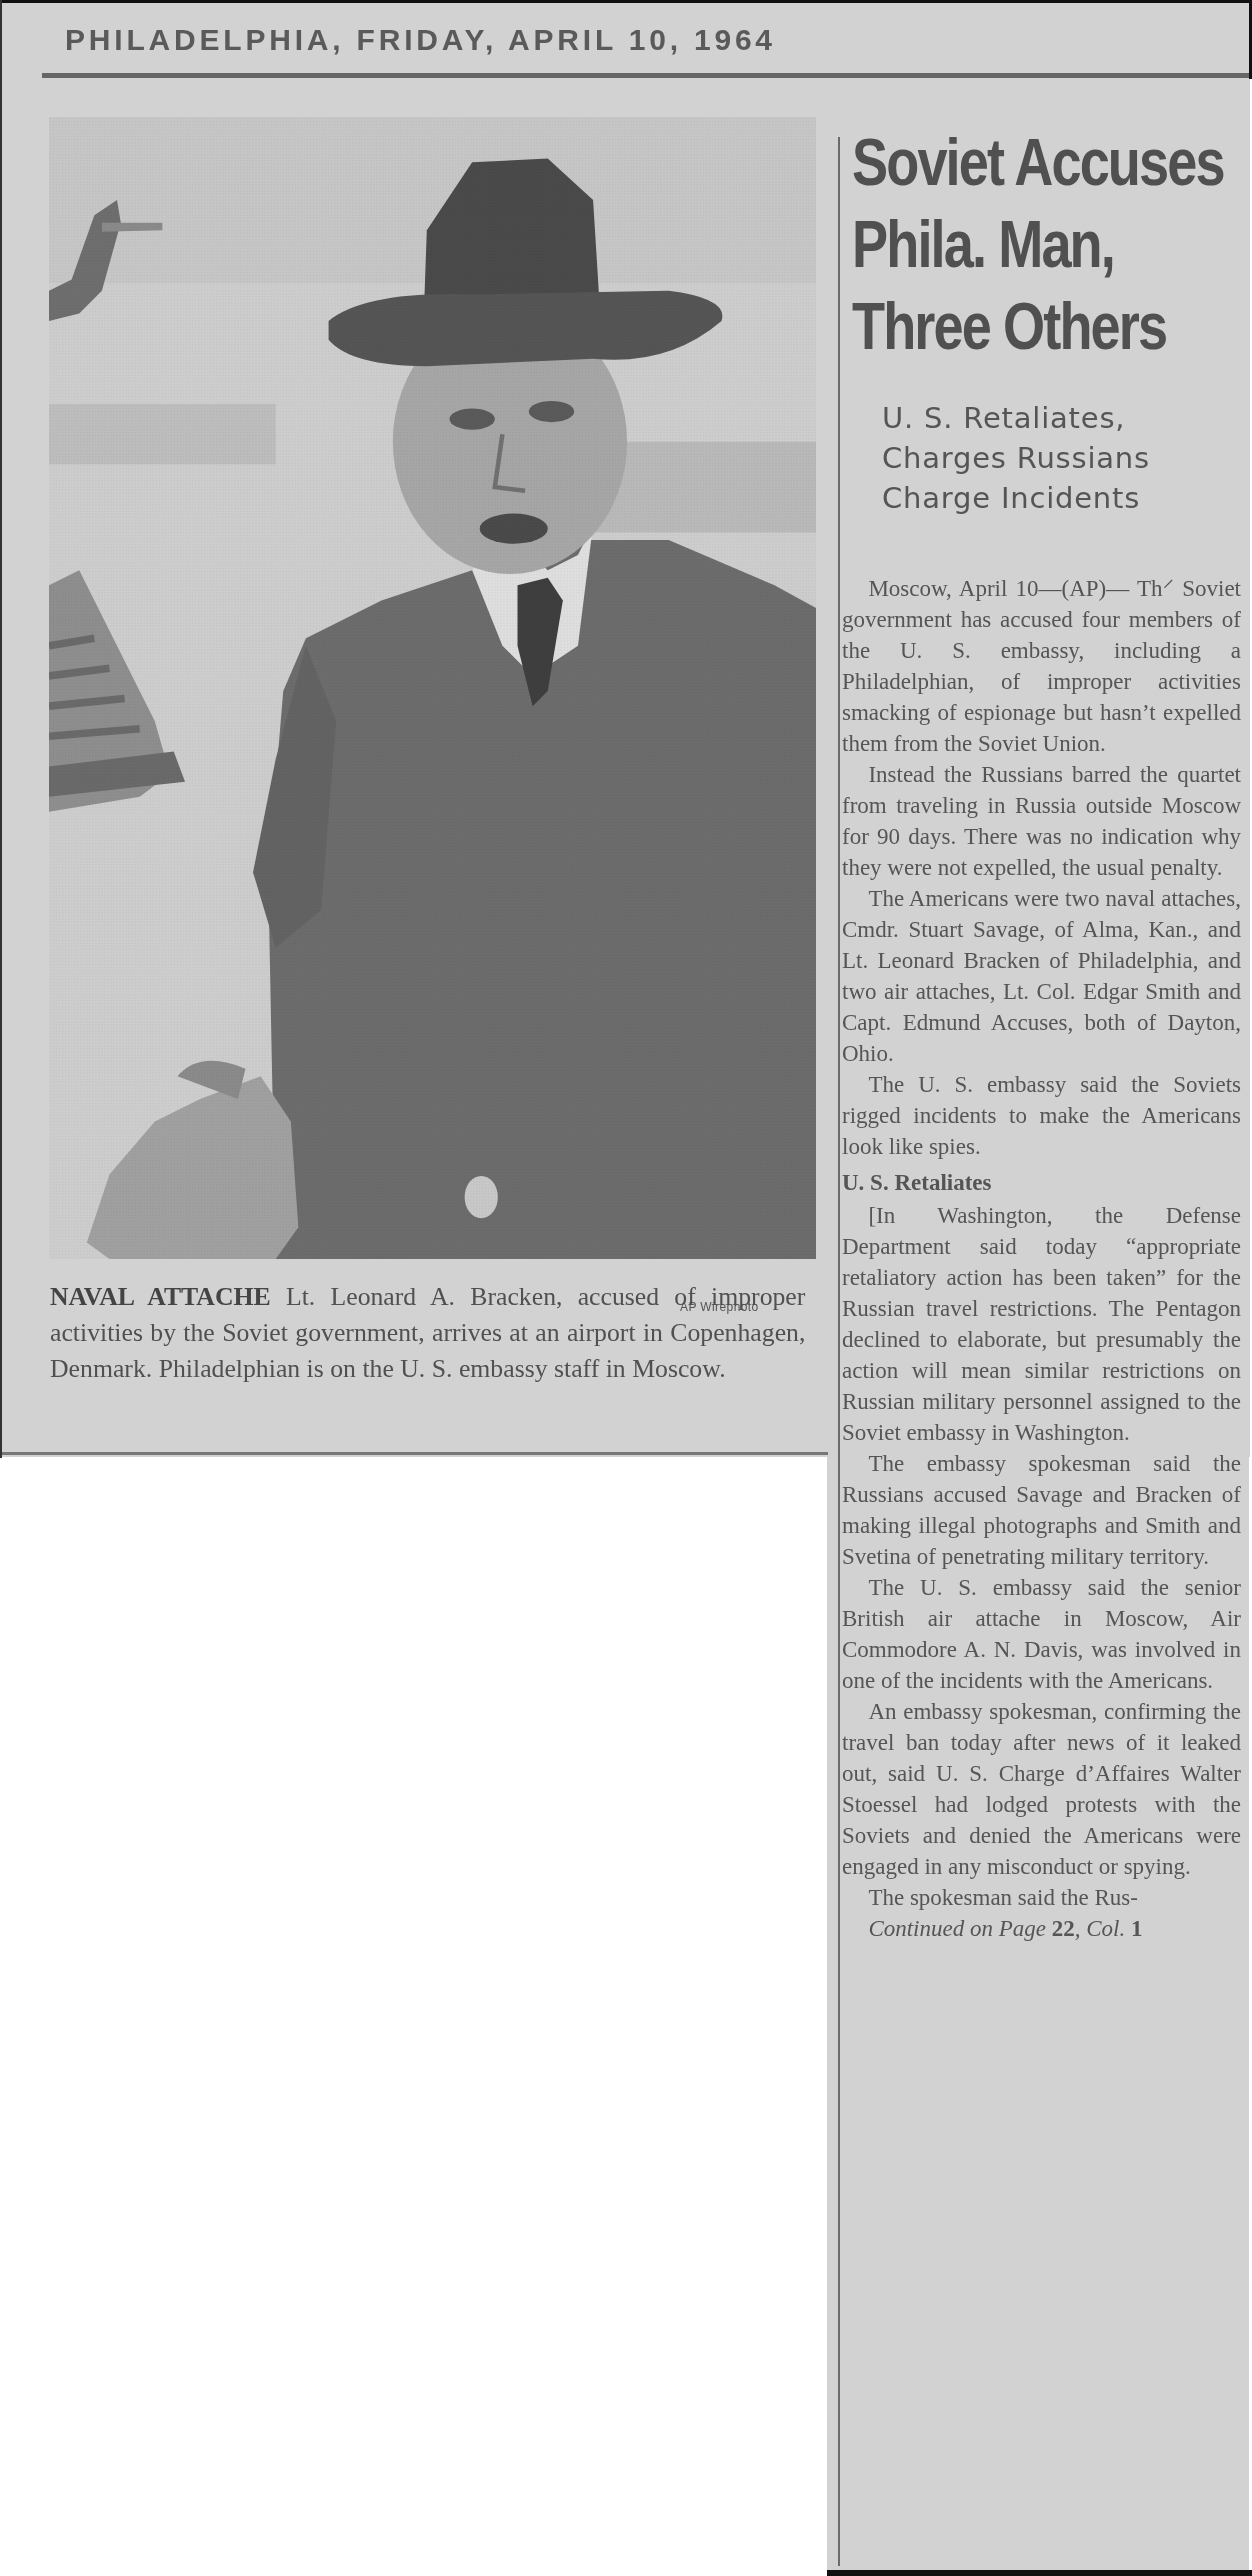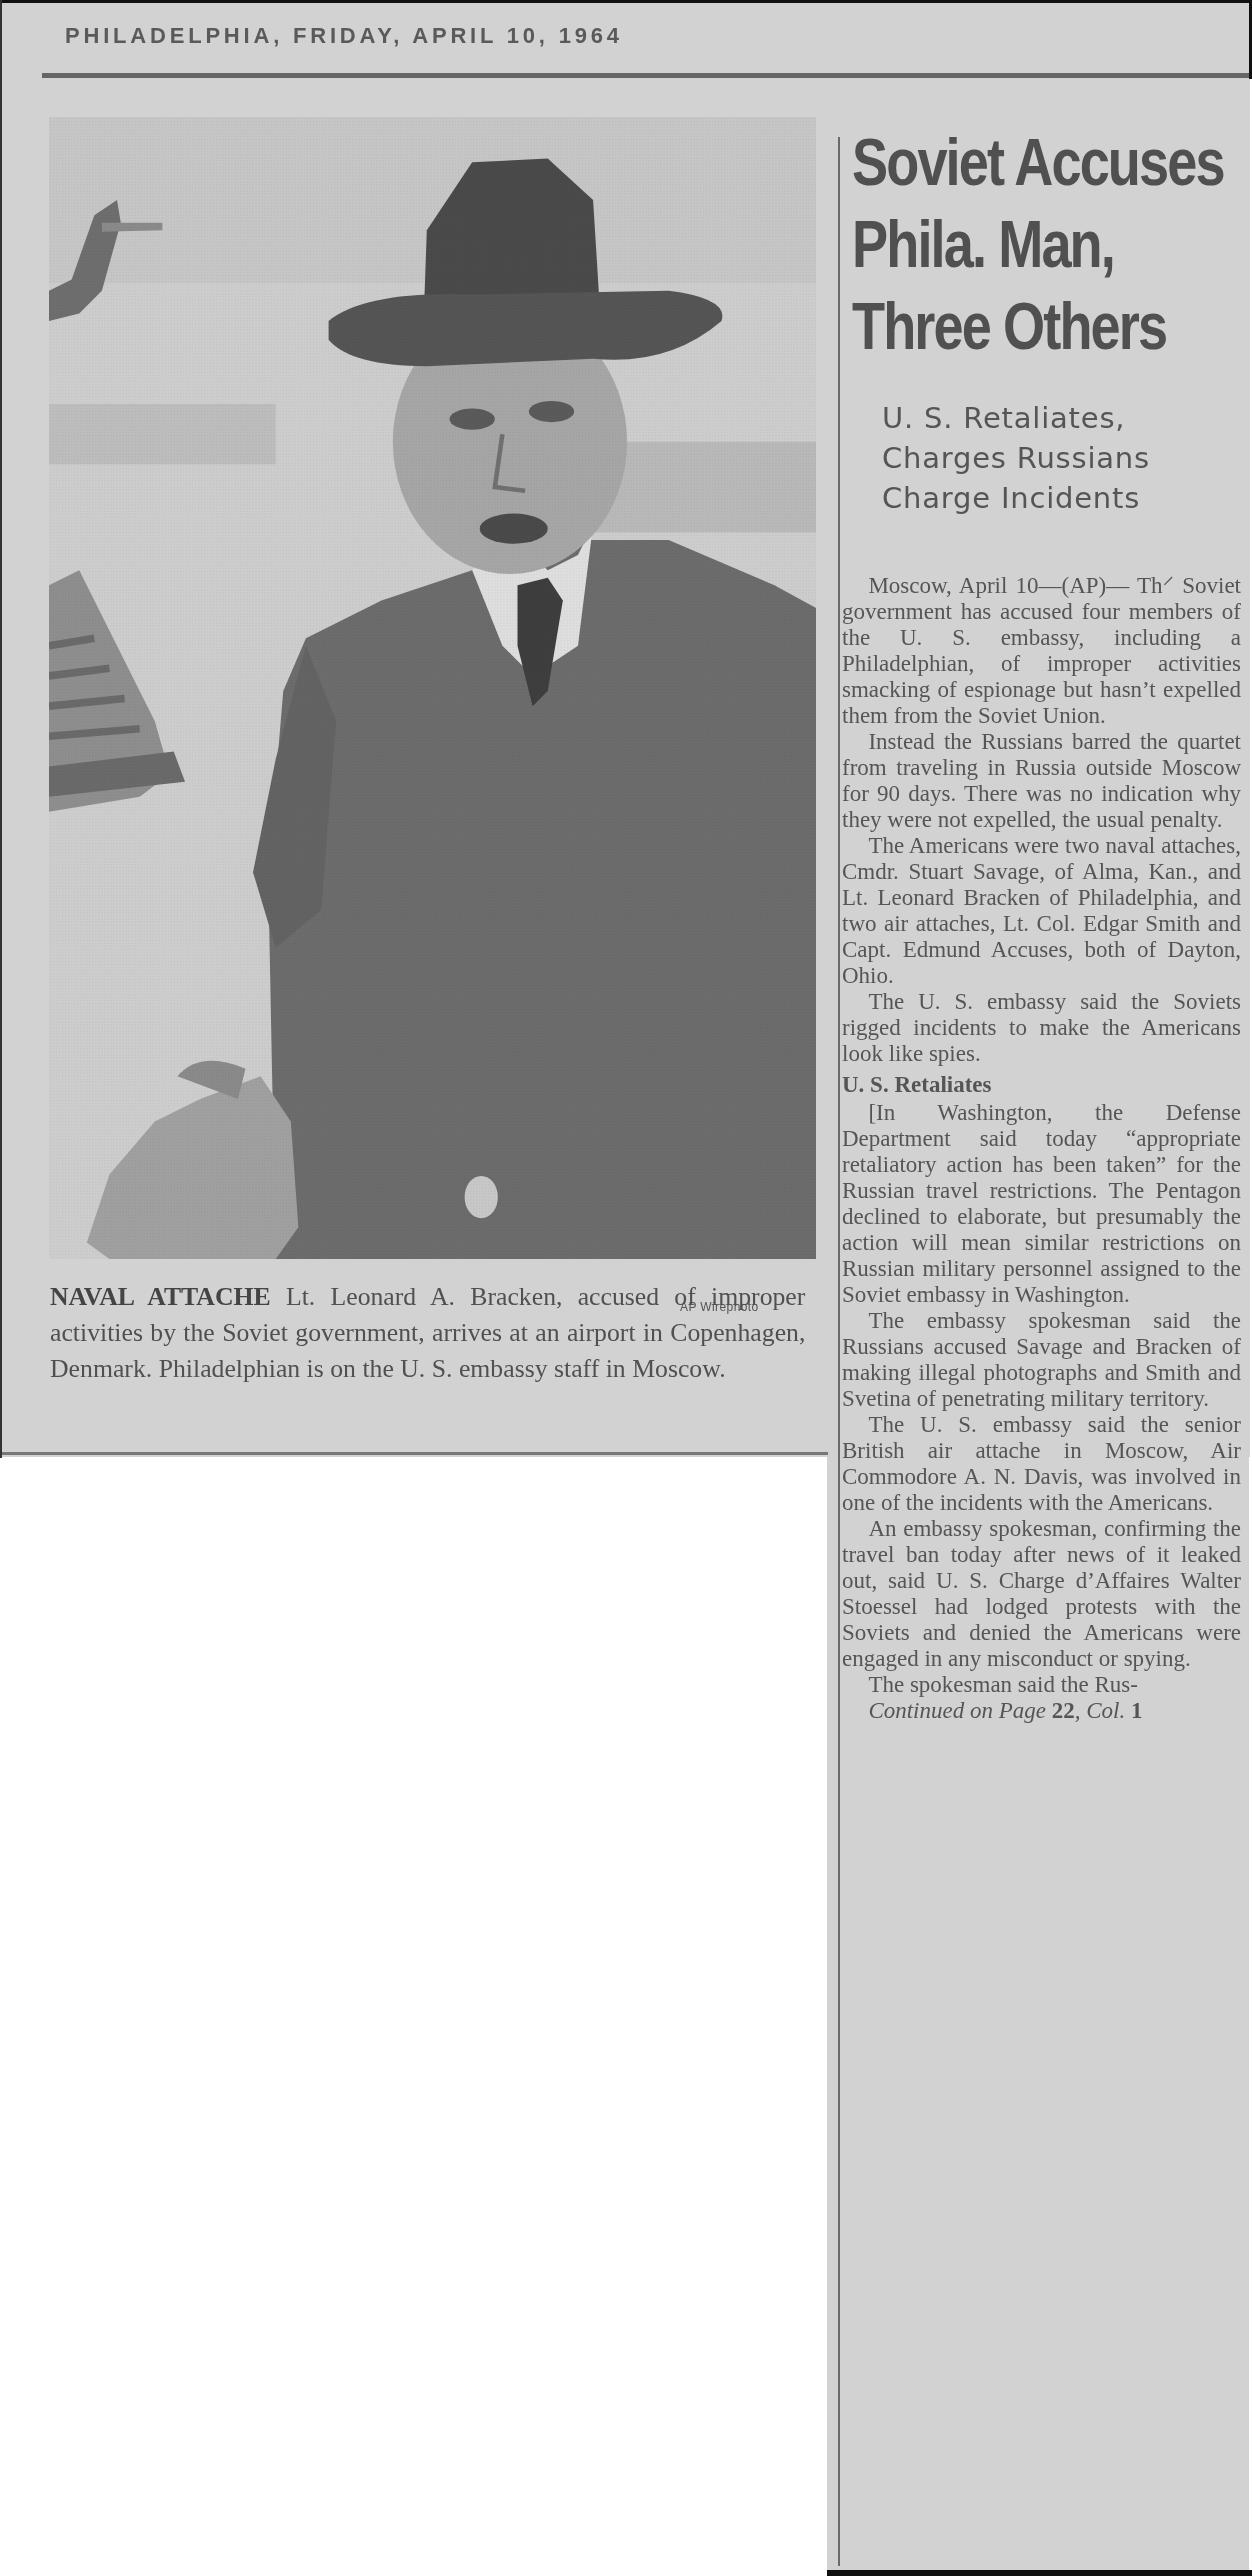--- a/index.html
+++ b/index.html
@@ -17,21 +17,21 @@
     background:#d2d2d2;
   }
   .outer-edge-top { position:absolute; left:0; top:0; width:1252px; height:3px; background:#111; }
   .outer-edge-left { position:absolute; left:0; top:0; width:2.3px; height:1458px; background:#333; }
   .outer-edge-right { position:absolute; right:0; top:0; width:3px; height:79px; background:#111; }
   .outer-edge-bottom { position:absolute; left:827px; top:2570px; width:425px; height:6px; background:#111; }
 
   .dateline {
     position:absolute; left:65px; top:23px;
     font-family:"Liberation Sans", sans-serif; font-weight:bold;
-    font-size:22px; letter-spacing:3.8px; color:#5a5a5a;
+    font-size:30px; letter-spacing:3.8px; color:#5a5a5a;
   }
   .header-rule {
     position:absolute; left:42px; top:73px; width:1207px; height:4.5px; background:#666;
   }
 
   
   .photo {
     position:absolute; left:49px; top:117px; width:767px; height:1142px;
     background:#c9c9c9; overflow:hidden;
   }
@@ -65,21 +65,21 @@
   .headline div { white-space:nowrap; }
   .deck {
     position:absolute; left:882px; top:398px; width:363px;
     font-family:"DejaVu Sans", sans-serif; font-size:29px; line-height:40px; color:#555;
     letter-spacing:0.8px;
   }
   .deck div { white-space:nowrap; }
 
   .body-col {
     position:absolute; left:842px; top:573px; width:399px;
-    font-family:"Liberation Serif", serif; font-size:23px; line-height:26px; color:#555;
+    font-family:"Liberation Serif", serif; font-size:23px; line-height:31px; color:#555;
   }
   .body-col p {
     margin:0; text-align:justify; text-indent:26.4px; hyphens:manual;
   }
   .body-col .subhead {
     font-weight:bold; text-indent:0; margin:4.5px 0 2.3px 0; color:#555;
   }
   .continued {
     font-style:italic; text-indent:26.4px; margin-top:0;
   }

